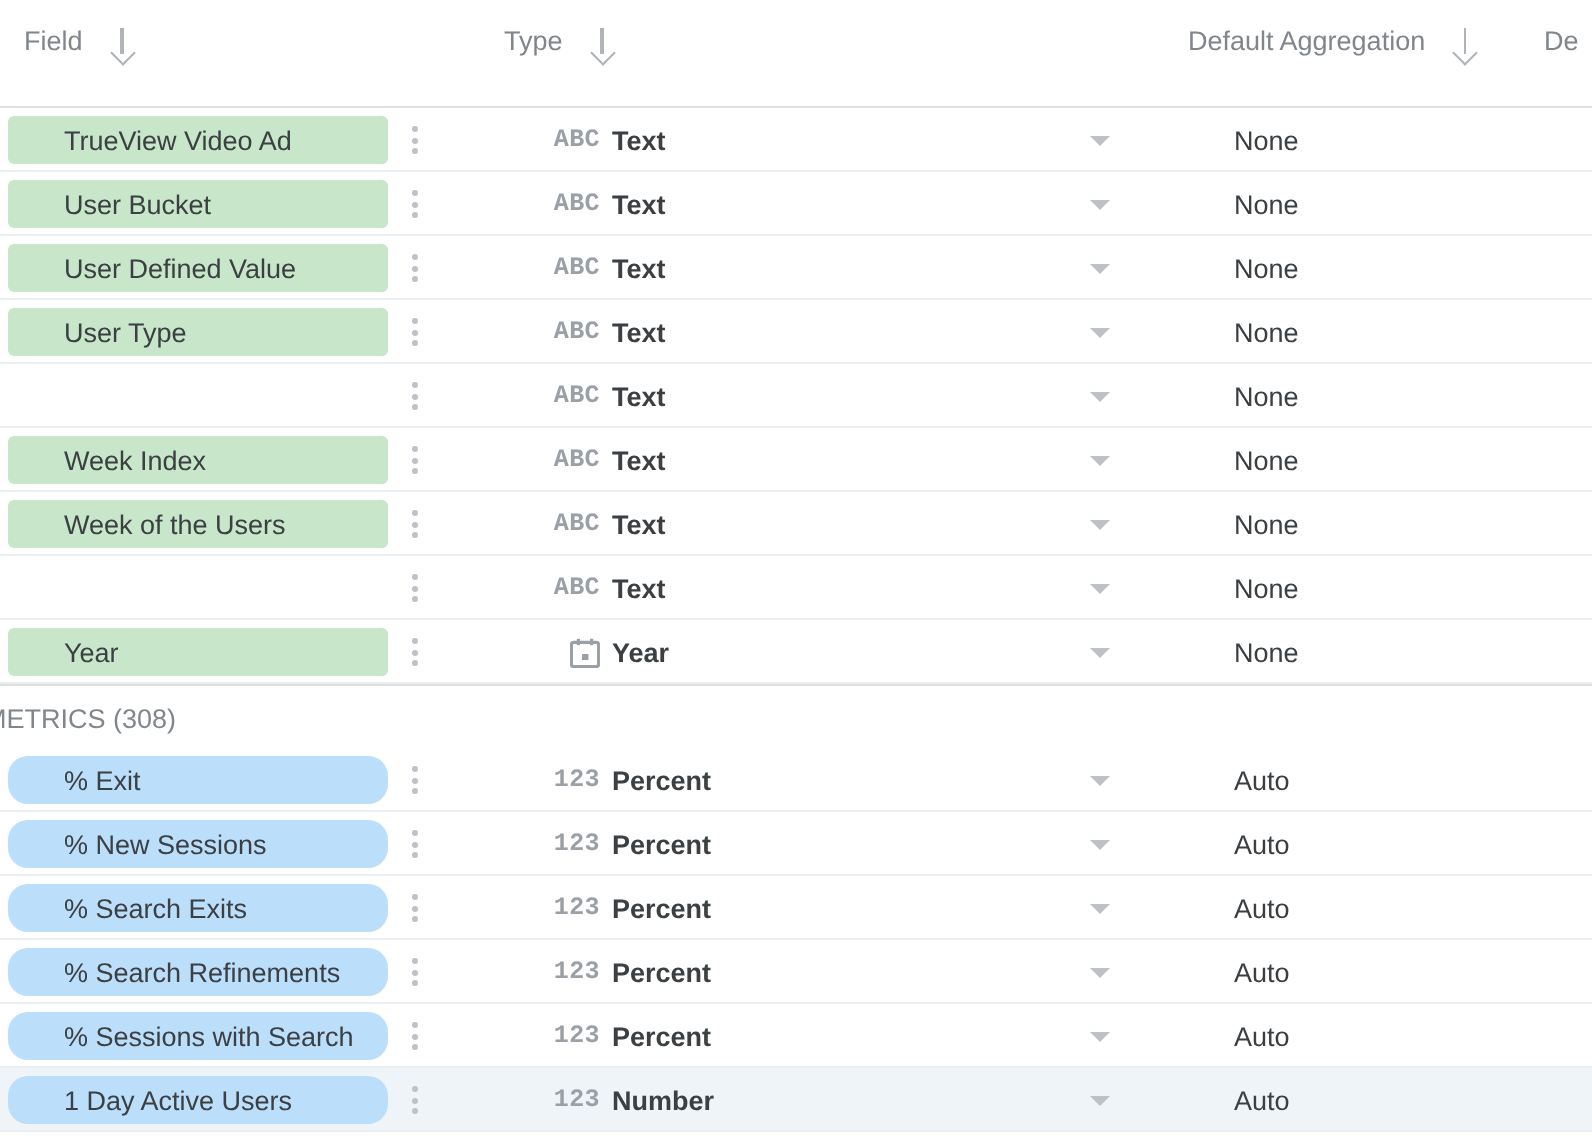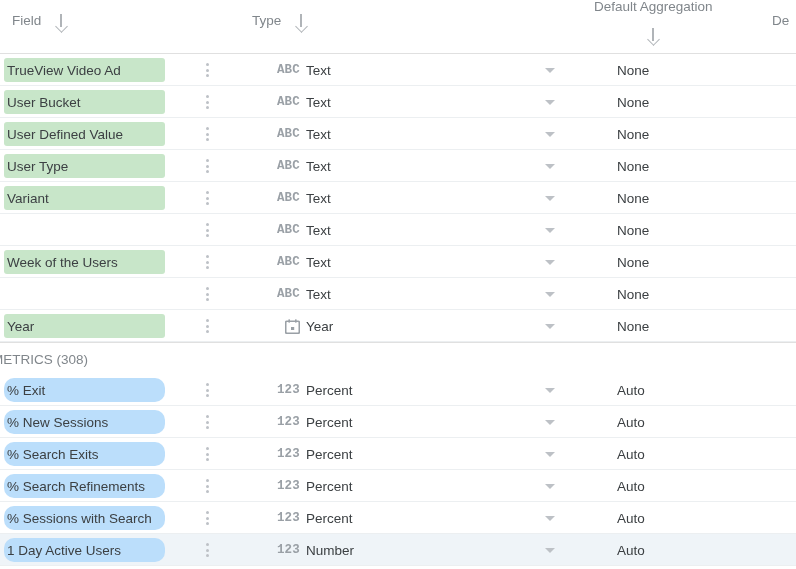--- a/index.html
+++ b/index.html
@@ -66,46 +66,46 @@
     top: 8.5px;
     width: 8px;
     height: 8px;
     border-left: 1.3px solid #b0b4b8;
     border-bottom: 1.3px solid #b0b4b8;
     transform: rotate(-45deg);
   }
 
   .hdr-field  { left: 12px; }
   .hdr-type   { left: 252px; }
-  .hdr-agg    { left: 594px; flex-direction: column; }
+  .hdr-agg    { left: 594px; }
   .hdr-desc   { left: 772px; }
 
   
   .rows-area {
     position: relative;
   }
   .row {
     position: relative;
     height: 32px;
     border-bottom: 1px solid #eceff1;
     box-sizing: border-box;
     background: #ffffff;
   }
   .row.is-hover { background: #eff4f8; }
 
   .chip {
     position: absolute;
     left: 4px;
     top: 4px;
-    width: 161px;
+    width: 190px;
     height: 24px;
     border-radius: 3px;
     display: flex;
     align-items: center;
-    padding-left: 3px;
+    padding-left: 28px;
     box-sizing: border-box;
     font-size: 13.5px;
     color: #3c4043;
     white-space: nowrap;
     overflow: hidden;
   }
   .chip.dim    { background: #c8e6c9; }
   .chip.metric { background: #bbdefb; border-radius: 10px; }
 
   .kebab {
@@ -158,20 +158,21 @@
   .type-text {
     position: absolute;
     left: 306px;
     top: 0;
     height: 32px;
     display: flex;
     align-items: center;
     font-size: 13.5px;
     color: #3c4043;
     white-space: nowrap;
+    font-weight: bold;
   }
 
   .type-caret {
     position: absolute;
     left: 545px;
     top: 14px;
     width: 0;
     height: 0;
     border-left: 5.5px solid transparent;
     border-right: 5.5px solid transparent;
@@ -281,33 +282,33 @@
           <i></i>
           <i></i>
         </div>
       <div class="type-icon">ABC</div>
       <div class="type-text">Text</div>
       <div class="type-caret"></div>
       <div class="agg-text">None</div>
     </div>
 
     <div class="row">
-      <div class="chip dim">Variant</div>
-      <div class="kebab">
-          <i></i>
-          <i></i>
-          <i></i>
-        </div>
-      <div class="type-icon">ABC</div>
-      <div class="type-text">Text</div>
-      <div class="type-caret"></div>
-      <div class="agg-text">None</div>
-    </div>
-
-    <div class="row">
+      <div class="kebab">
+          <i></i>
+          <i></i>
+          <i></i>
+        </div>
+      <div class="type-icon">ABC</div>
+      <div class="type-text">Text</div>
+      <div class="type-caret"></div>
+      <div class="agg-text">None</div>
+    </div>
+
+    <div class="row">
+      <div class="chip dim">Week Index</div>
       <div class="kebab">
           <i></i>
           <i></i>
           <i></i>
         </div>
       <div class="type-icon">ABC</div>
       <div class="type-text">Text</div>
       <div class="type-caret"></div>
       <div class="agg-text">None</div>
     </div>

